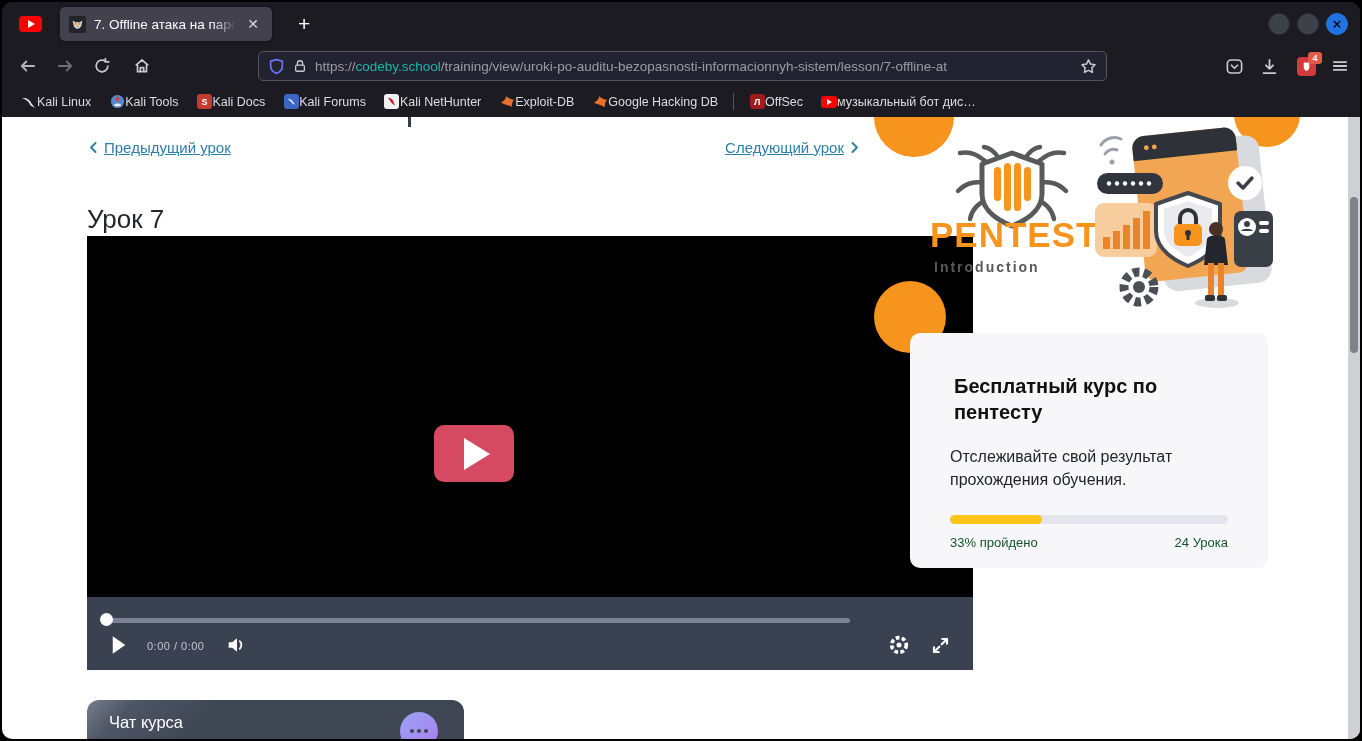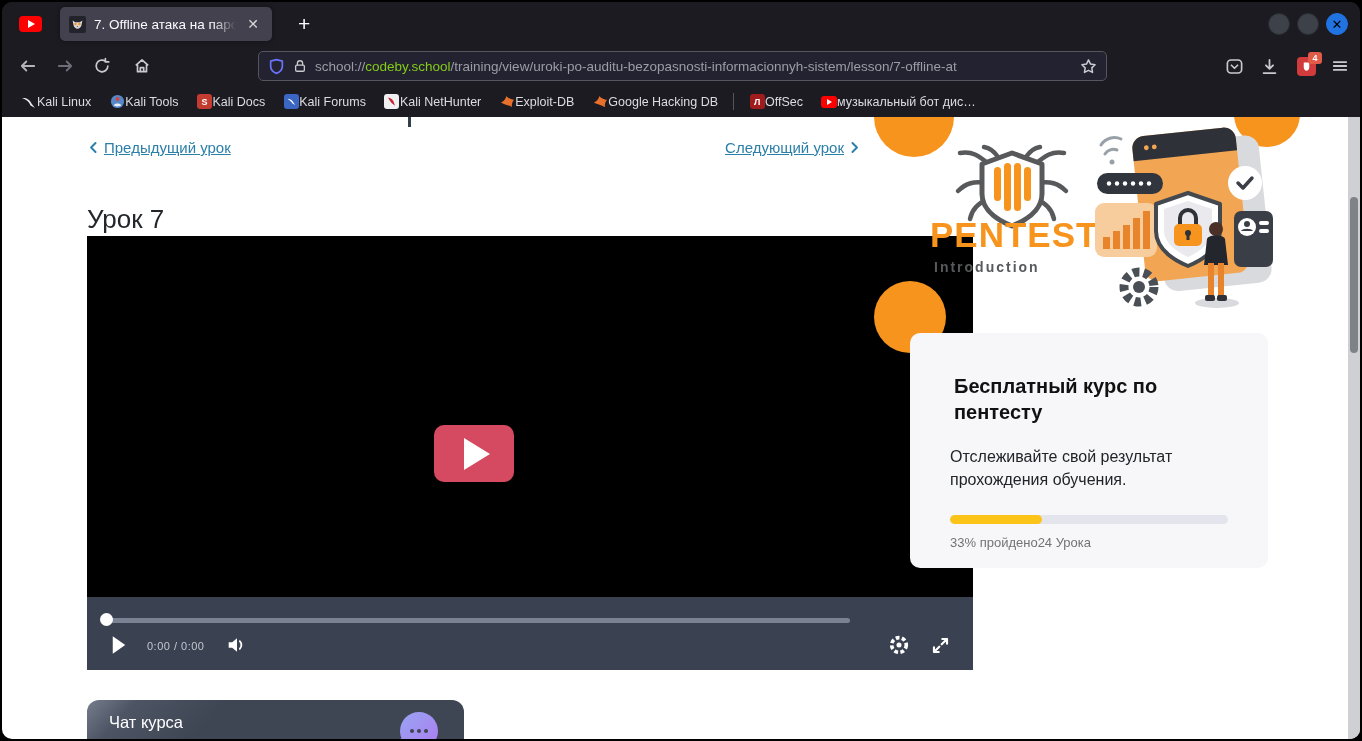--- a/index.html
+++ b/index.html
@@ -23,21 +23,21 @@
   .win-btn{width:22px;height:22px;border-radius:50%;background:#3d4149;border:1px solid #2b2e35;display:flex;align-items:center;justify-content:center;}
   .win-btn.close{background:#2173e2;border-color:#2173e2;color:#000;font-size:13px;font-weight:700;line-height:1;}
 
   
   .navbar{height:40px;position:relative;background:#1c1b22;}
   .nav-ic{position:absolute;top:6px;width:28px;height:28px;display:flex;align-items:center;justify-content:center;border-radius:4px;}
   .urlbar{position:absolute;left:256px;top:5px;width:849px;height:30px;background:#232230;border:1px solid#55545f;border-radius:5px;display:flex;align-items:center;padding:0 9px;gap:8px;}
   .url-text{flex:1;font-size:13.5px;white-space:nowrap;overflow:hidden;
     -webkit-mask-image:linear-gradient(90deg,#000 88%,transparent 97%);
     mask-image:linear-gradient(90deg,#000 88%,transparent 97%);}
-  .url-text .dim{color:#9c9ca6;} .url-text .domain{color:#84cc16;}
+  .url-text .dim{color:#9c9ca6;} .url-text .domain{color:#14b8a6;}
   .badge{position:absolute;top:-5px;right:-6px;background:#e25b48;color:#fff;font-size:9px;font-weight:700;padding:1px 4px;border-radius:3px;line-height:1.2;}
 
   
   .bmbar{height:31px;display:flex;align-items:center;padding-left:10px;background:#1c1b22;color:#dcdce1;font-size:12.5px;white-space:nowrap;overflow:hidden;}
   .bm{display:flex;align-items:center;gap:0;padding:3px 9px;border-radius:4px;}
   .bm-ic{width:16px;height:16px;flex:none;display:flex;align-items:center;justify-content:center;}
   .bm-sep{width:1px;height:17px;background:#55545f;margin:0 6px;flex:none;}
   .sq{width:15px;height:15px;border-radius:3px;display:flex;align-items:center;justify-content:center;font-size:9px;font-weight:700;}
   .yt-sm{width:16px;height:12px;background:#f00;border-radius:3px;position:relative;}
   .yt-sm::after{content:"";position:absolute;left:6px;top:3px;border-left:5px solid #fff;border-top:3px solid transparent;border-bottom:3px solid transparent;}
@@ -78,21 +78,21 @@
   .brand-sub{position:absolute;left:932px;top:142px;font-size:14px;font-weight:700;color:#58595b;letter-spacing:2px;}
   .logo-svg{position:absolute;left:948px;top:26px;}
   .illu-svg{position:absolute;left:1093px;top:2px;}
 
   
   .card{position:absolute;left:908px;top:216px;width:358px;height:235px;background:#f7f7f9;border-radius:10px;padding:36px 40px;}
   .card h3{margin:4px;font-size:20px;font-weight:700;color:#111;line-height:1.3;}
   .card p{margin:20px 0 8px;font-size:16px;color:#212529;line-height:1.45;}
   .pbar{margin-top:24px;height:9px;border-radius:5px;background:#e4e4ed;overflow:hidden;}
   .pfill{height:100%;background:#fcc419;border-radius:5px;width:0;}
-  .plabels{display:flex;margin-top:11px;font-size:13px;color:#737373;}
+  .plabels{display:flex;justify-content:space-between;margin-top:11px;font-size:13px;color:#14532d;}
 
   
   .sb-track{position:absolute;right:0;top:0;width:12px;height:622px;background:#cfd0d3;}
   .sb-thumb{position:absolute;right:2px;top:80px;width:8px;height:156px;background:#7f8387;border-radius:4px;}
 </style>
 </head>
 <body>
 
 <div class="window">
 
@@ -144,21 +144,21 @@
     </div>
 
     <div class="urlbar">
       <svg width="17" height="19" viewBox="0 0 16 16" fill="none" stroke="#6a74f8" stroke-width="1.6" stroke-linejoin="round">
           <path d="M8 1.5 13.5 3v4.5c0 3.4-2.6 5.9-5.5 7-2.9-1.1-5.5-3.6-5.5-7V3z"></path>
         </svg>
       <svg width="14" height="16" viewBox="0 0 16 16" fill="none" stroke="#c9c9cf" stroke-width="1.5">
           <rect x="3" y="7" width="10" height="7" rx="1.5"></rect>
           <path d="M5 7V5a3 3 0 0 1 6 0v2"></path>
         </svg>
-      <div class="url-text"><span class="dim">school://</span><span class="domain">codeby.school</span><span class="dim">/training/view/uroki-po-auditu-bezopasnosti-informacionnyh-sistem/lesson/7-offline-at</span></div>
+      <div class="url-text"><span class="dim">https://</span><span class="domain">codeby.school</span><span class="dim">/training/view/uroki-po-auditu-bezopasnosti-informacionnyh-sistem/lesson/7-offline-at</span></div>
       <svg width="17" height="17" viewBox="0 0 16 16" fill="none" stroke="#c9c9cf" stroke-width="1.4" stroke-linejoin="round">
           <path d="m8 1.8 1.9 3.9 4.3.6-3.1 3 .7 4.3L8 11.6l-3.8 2 .7-4.3-3.1-3 4.3-.6z"></path>
         </svg>
     </div>
 
     <div class="nav-ic" style="left:1218px">
       <svg width="19" height="19" viewBox="0 0 16 16" fill="none" stroke="#c9c9cf" stroke-width="1.4" stroke-linejoin="round">
           <rect x="2" y="2.5" width="12" height="11" rx="3"></rect>
           <path d="m5 6.5 3 3 3-3"></path>
         </svg>

